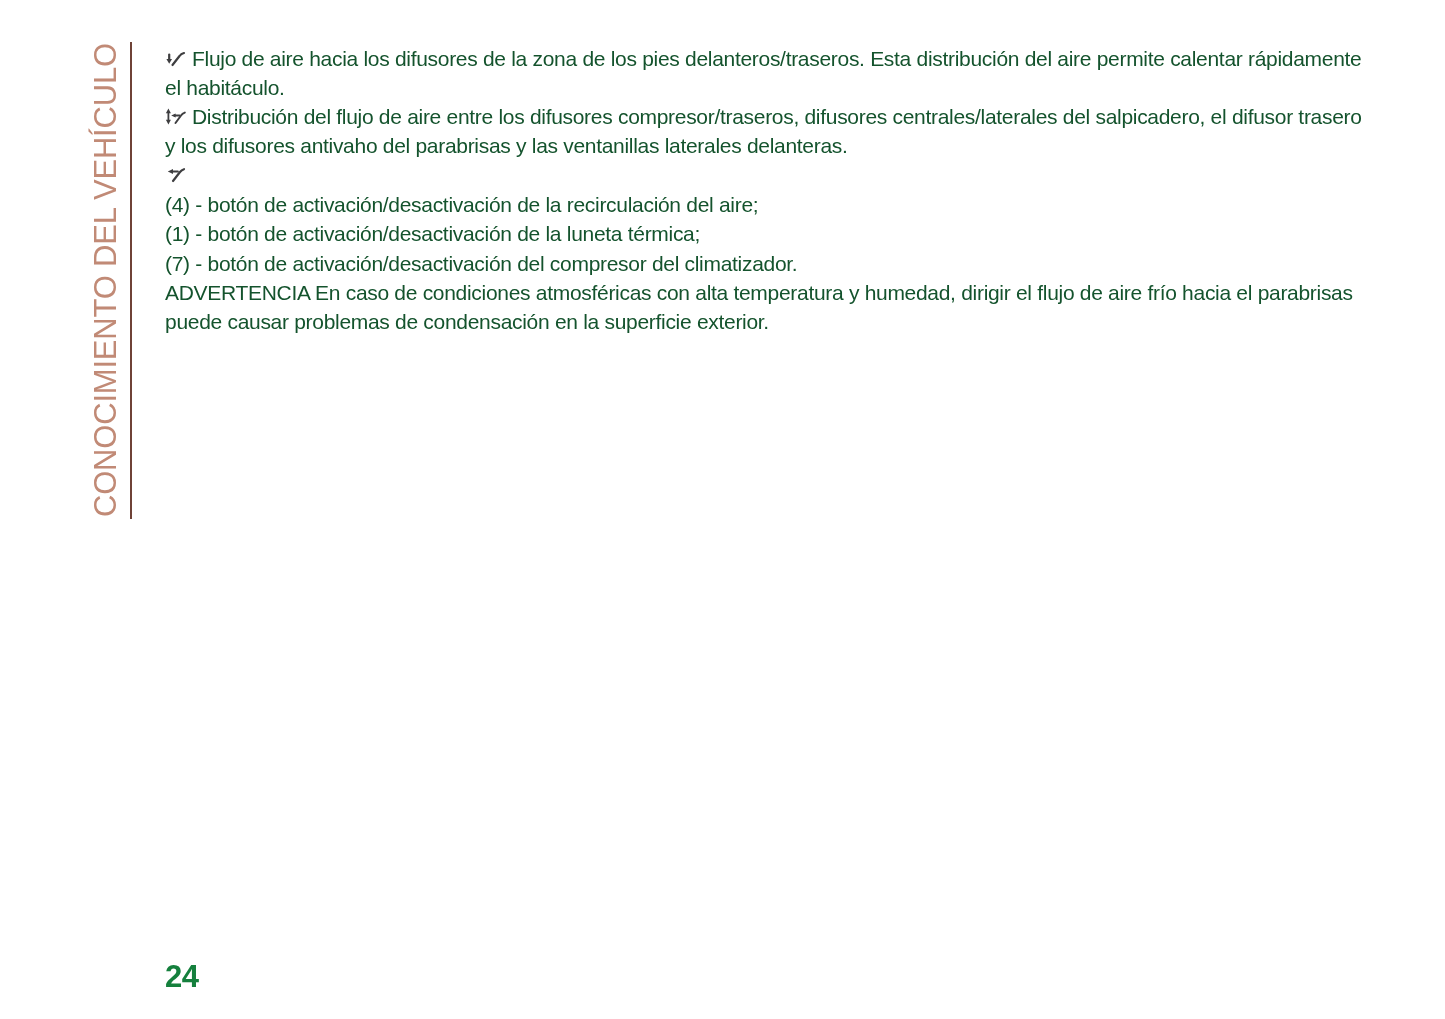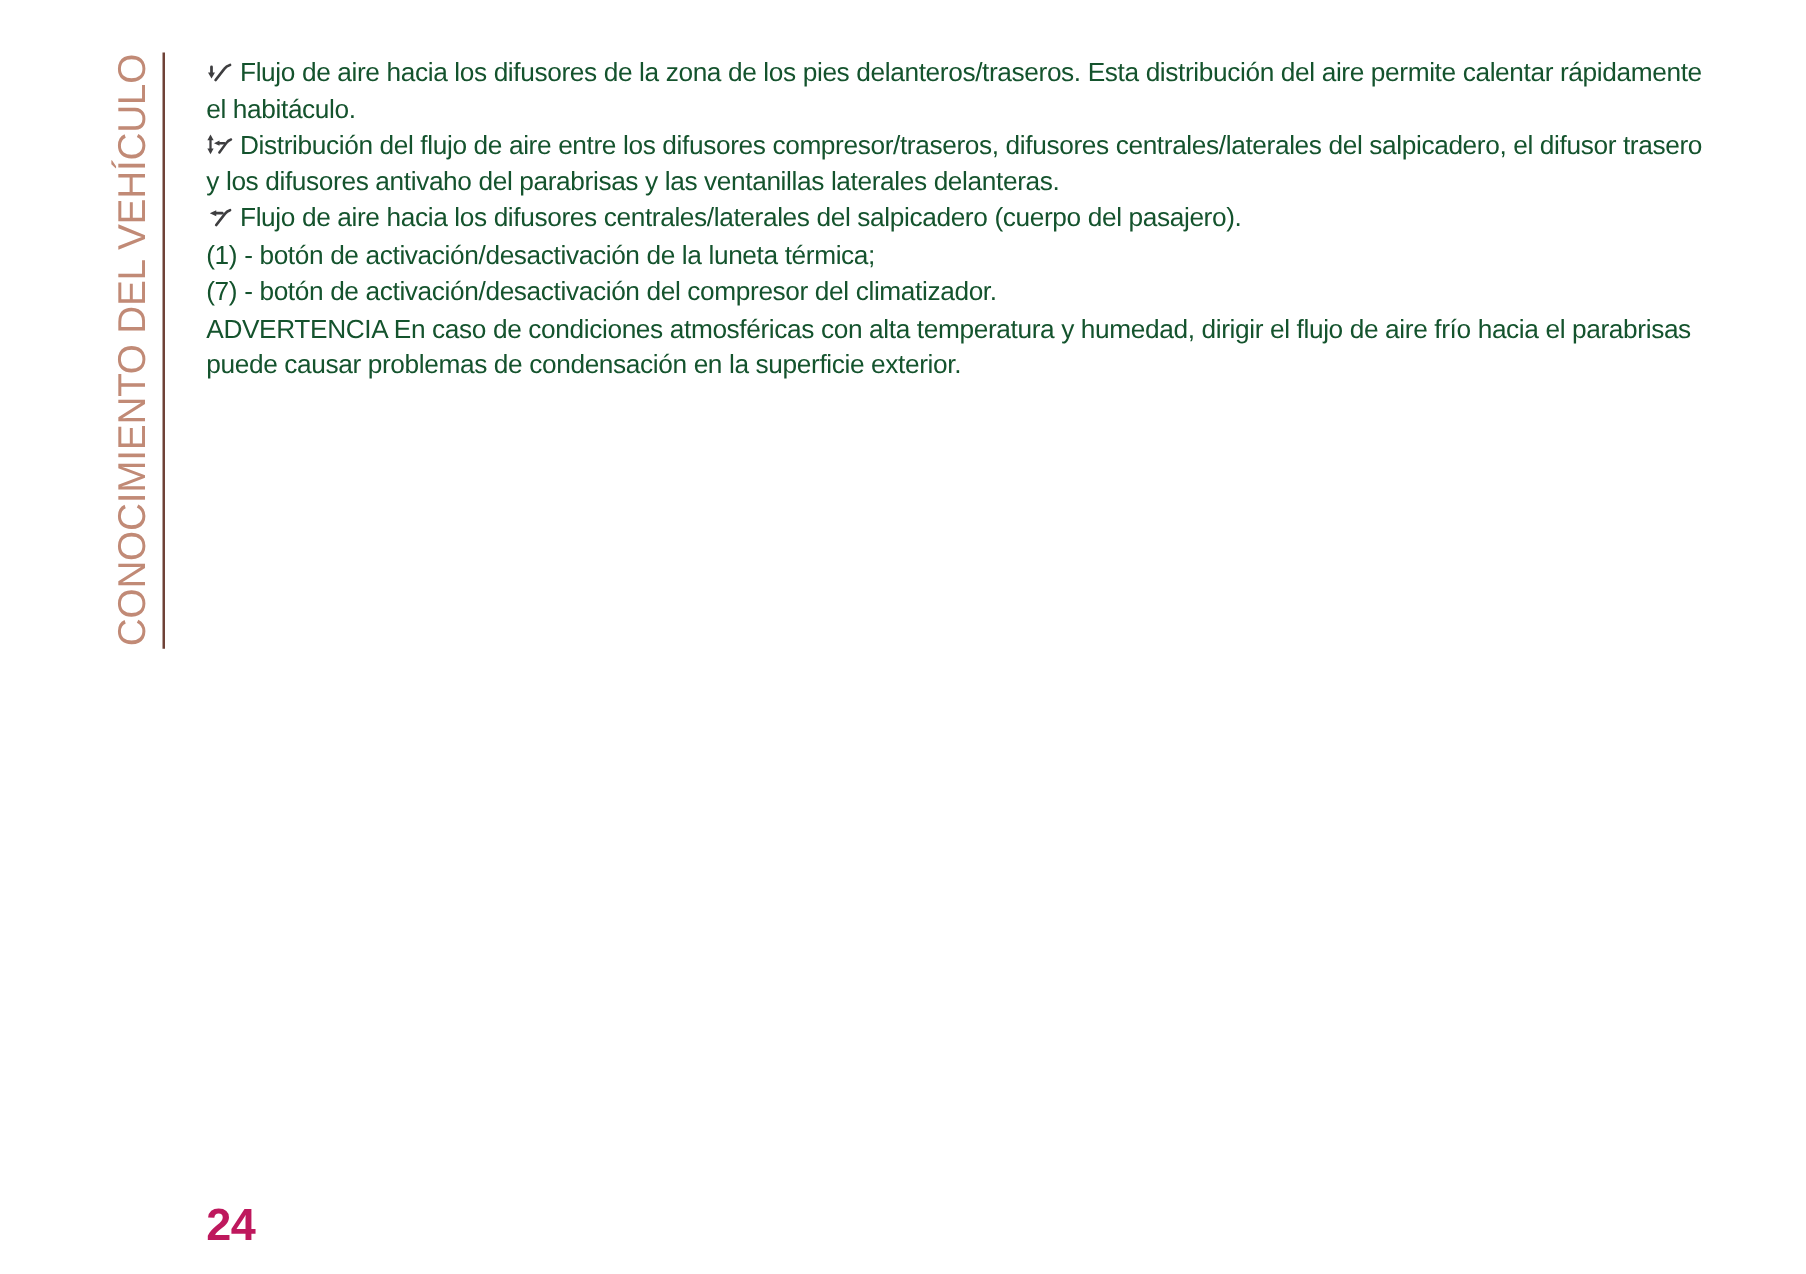--- a/index.html
+++ b/index.html
@@ -53,24 +53,24 @@
     vertical-align: -3px;
     margin-right: 5px;
   }
   .airflow-icon svg { display: block; width: 100%; height: 100%; }
 
   
   .page-number {
     position: absolute;
     left: 165px;
     top: 959px;
-    font-size: 36px;
+    font-size: 31px;
     font-weight: 700;
     letter-spacing: -0.5px;
-    color: #be185d;
+    color: #15803d;
   }
 </style>
 </head>
 <body>
 
 <div class="sidebar-title">CONOCIMIENTO DEL VEHÍCULO</div>
 <div class="sidebar-rule"></div>
 
 <div class="content">
 
@@ -105,23 +105,26 @@
 
   <p class="para">
     <span class="airflow-icon">
       <svg viewBox="0 0 22 21" xmlns="http://www.w3.org/2000/svg">
         <g stroke="#3e3e40" stroke-width="2.2" fill="none" stroke-linecap="round">
           <path d="M8 17 L15 8 Q16.5 6 19 5.2"></path>
           <line x1="7.5" y1="7.5" x2="12.8" y2="7.5"></line>
         </g>
         <polygon points="2.8,7.5 8,5.1 8,9.9" fill="#3e3e40"></polygon>
       </svg>
-    </span><span>Flujo de aire hacia los difusores centrales/laterales del salpicadero (cuerpo del pasajero).</span>
+    </span>
   </p>
 
+  <p class="para">
+    <span>(4) - botón de activación/desactivación de la recirculación del aire;</span>
+  </p>
 
   <p class="para">
     <span>(1) - botón de activación/desactivación de la luneta térmica;</span>
   </p>
 
   <p class="para">
     <span>(7) - botón de activación/desactivación del compresor del climatizador.</span>
   </p>
 
   <p class="para">

